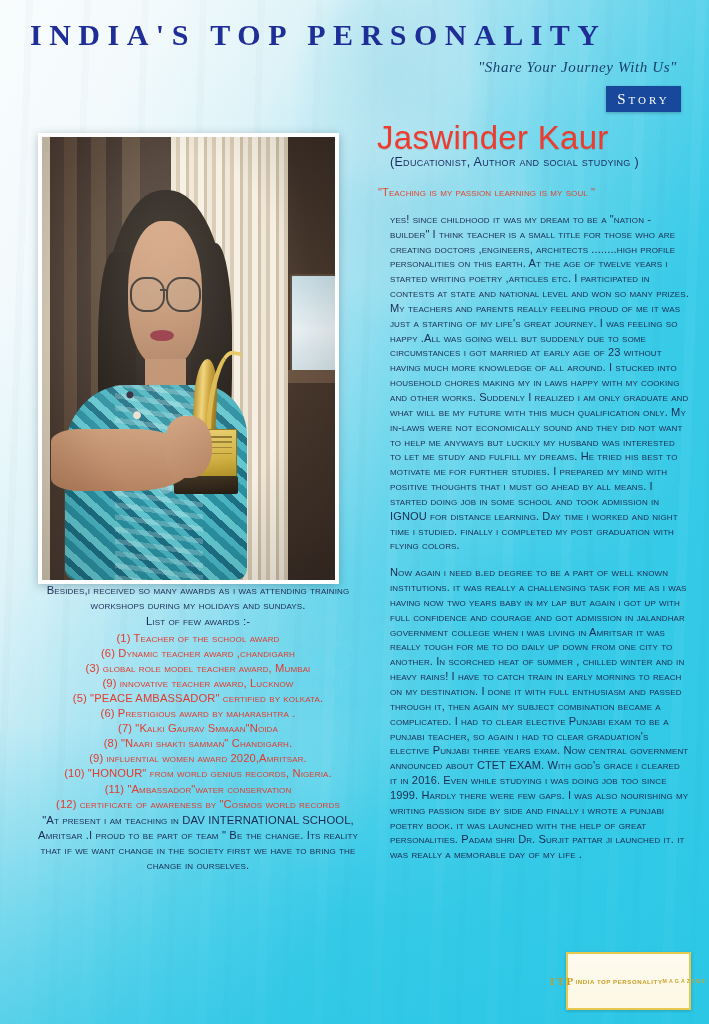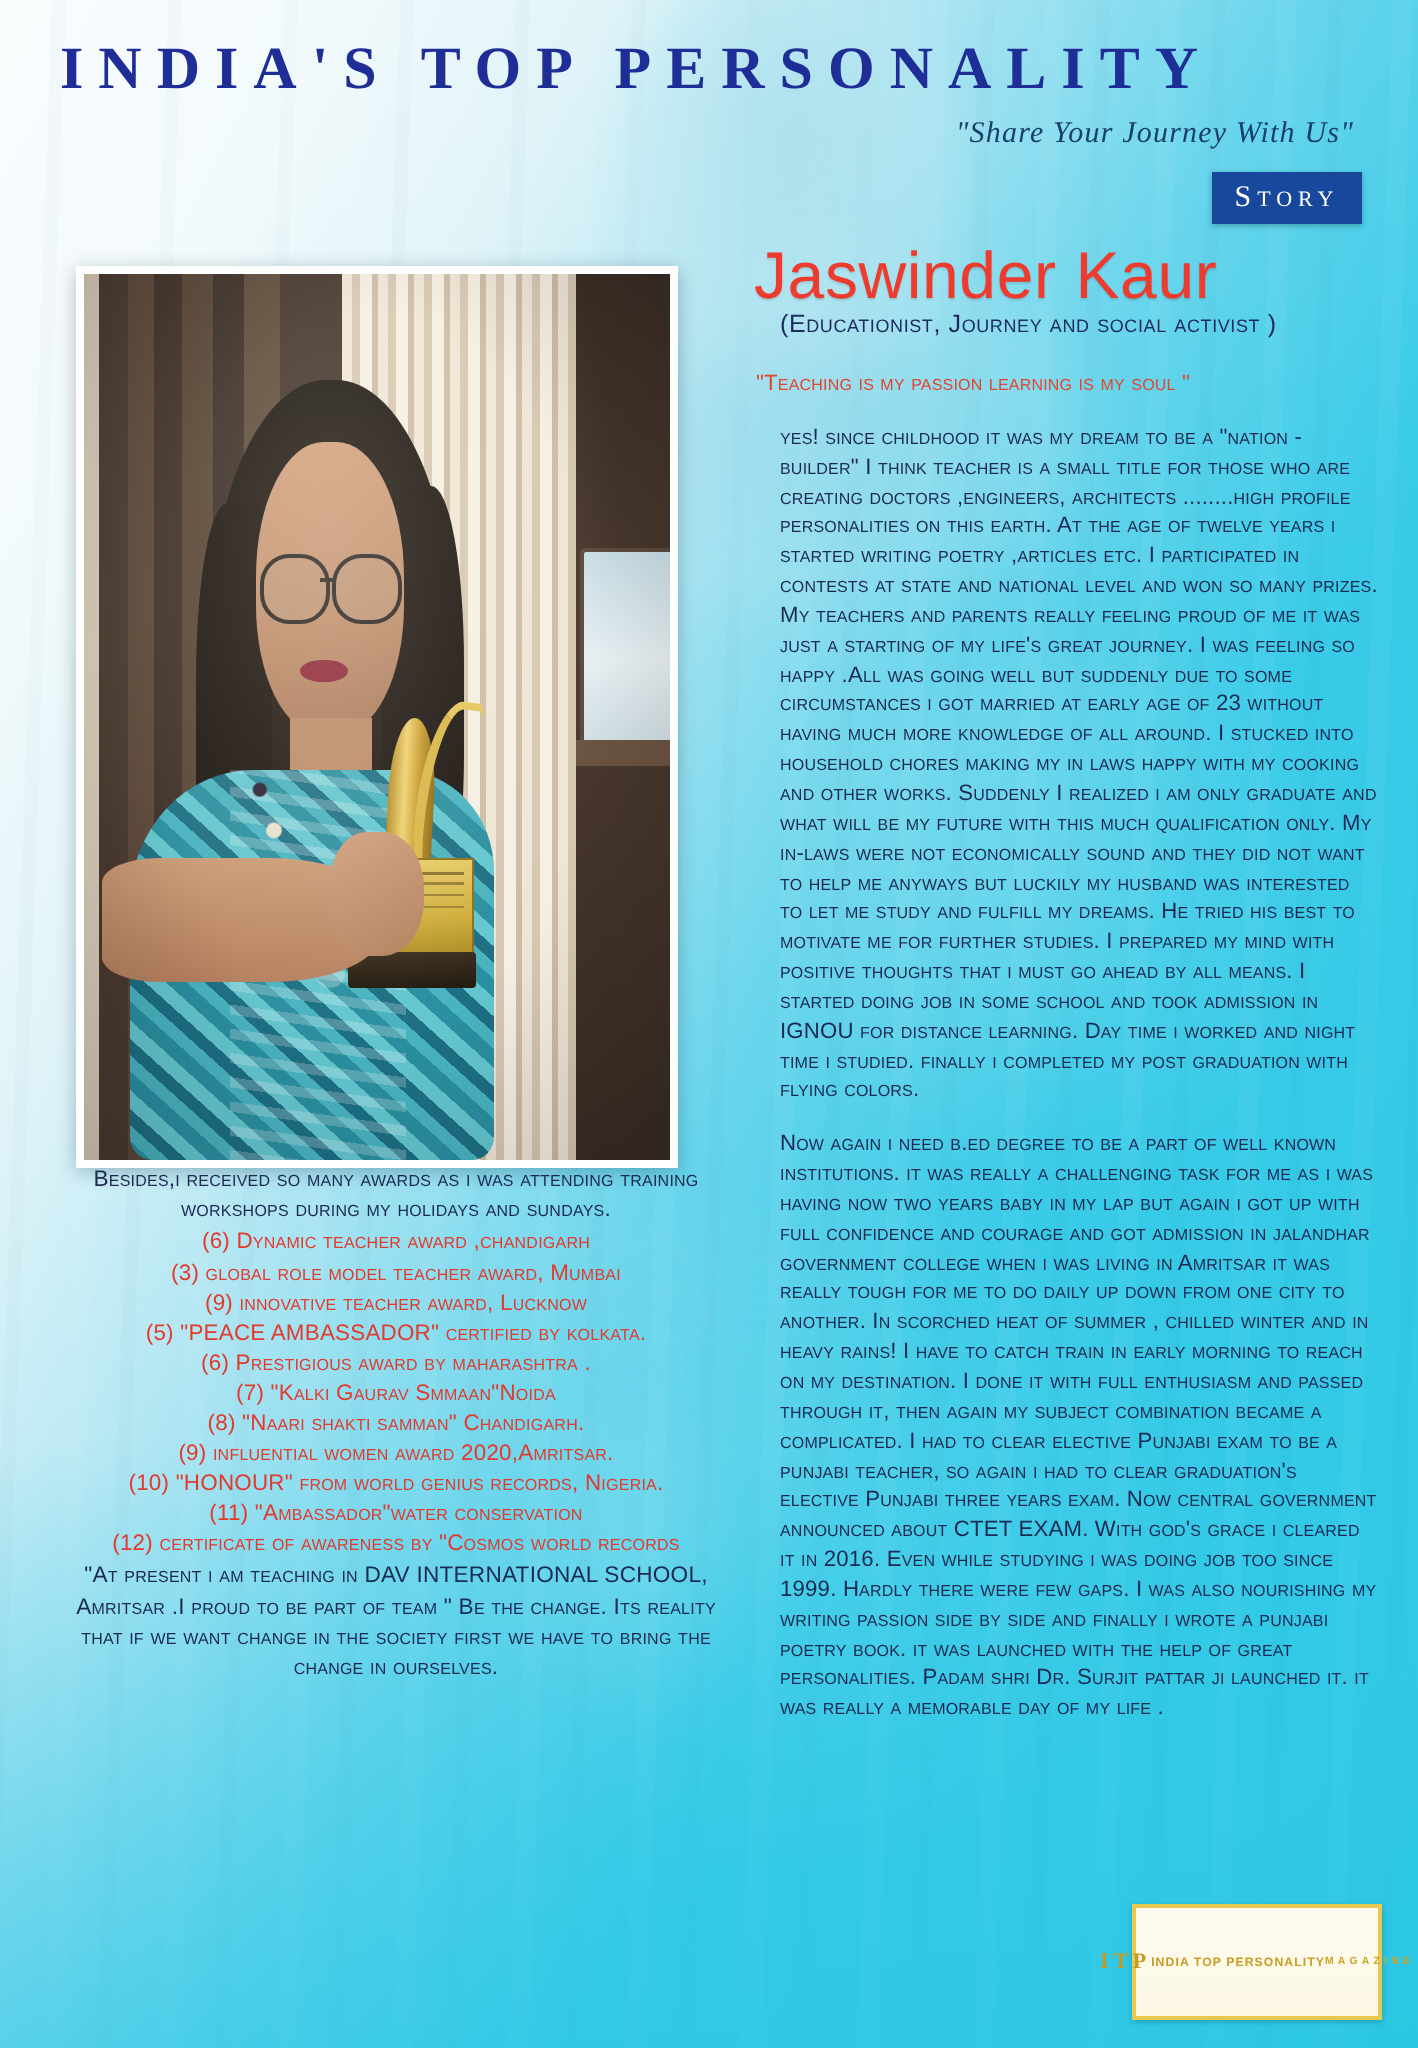--- a/index.html
+++ b/index.html
@@ -412,21 +412,21 @@
       <polygon points="20,58 32,65 32,79 20,86 8,79 8,65"></polygon>
     </g>
   </svg>
   <div class="bg-bottom-fade"></div>
 
   <div class="masthead">India's Top Personality</div>
   <div class="tagline">"Share Your Journey With Us"</div>
   <div class="story-badge">Story</div>
 
   <div class="person-name">Jaswinder Kaur</div>
-  <div class="person-role">(Educationist, Journey and social activist )</div>
+  <div class="person-role">(Educationist, Author and social studying )</div>
 
   <div class="photo-frame">
     <div class="photo">
       <div class="ph-wall-dark"></div>
       <div class="ph-curtain"></div>
       <div class="ph-right-wall"></div>
       <div class="ph-window"></div>
       <div class="ph-window-sill"></div>
       <div class="ph-hair"></div>
       <div class="ph-hair-l"></div>
@@ -448,21 +448,23 @@
       <div class="ph-trophy-base"></div>
       <div class="ph-arm"></div>
       <div class="ph-hand-r"></div>
       <div class="ph-glow"></div>
       <div class="ph-vignette"></div>
     </div>
   </div>
 
   <div class="left-col">
     <span class="lead">Besides,i received so many awards as i was attending training workshops during my holidays and sundays.</span>
+    <span class="list-heading">List of few awards :-</span>
     <ul class="awards-list">
+      <li>(1) Teacher of the school award</li>
       <li>(6) Dynamic teacher award ,chandigarh</li>
       <li>(3) global role model teacher award, Mumbai</li>
       <li>(9) innovative teacher award, Lucknow</li>
       <li>(5) "PEACE AMBASSADOR" certified by kolkata.</li>
       <li>(6) Prestigious award by maharashtra .</li>
       <li>(7) "Kalki Gaurav Smmaan"Noida</li>
       <li>(8) "Naari shakti samman" Chandigarh.</li>
       <li>(9) influential women award 2020,Amritsar.</li>
       <li>(10) "HONOUR" from world genius records, Nigeria.</li>
       <li>(11)  "Ambassador"water conservation</li>

